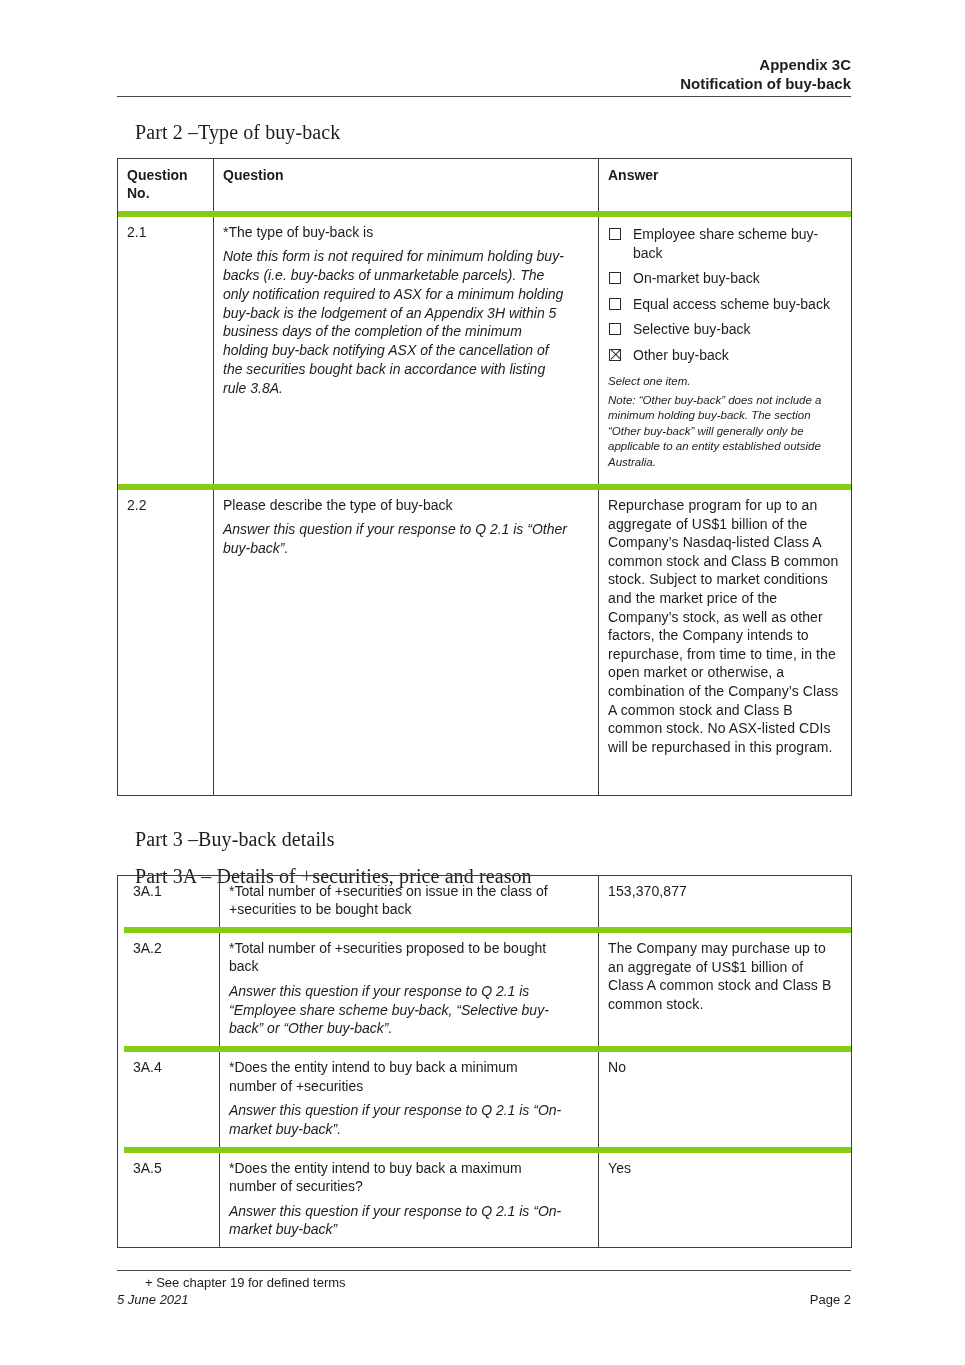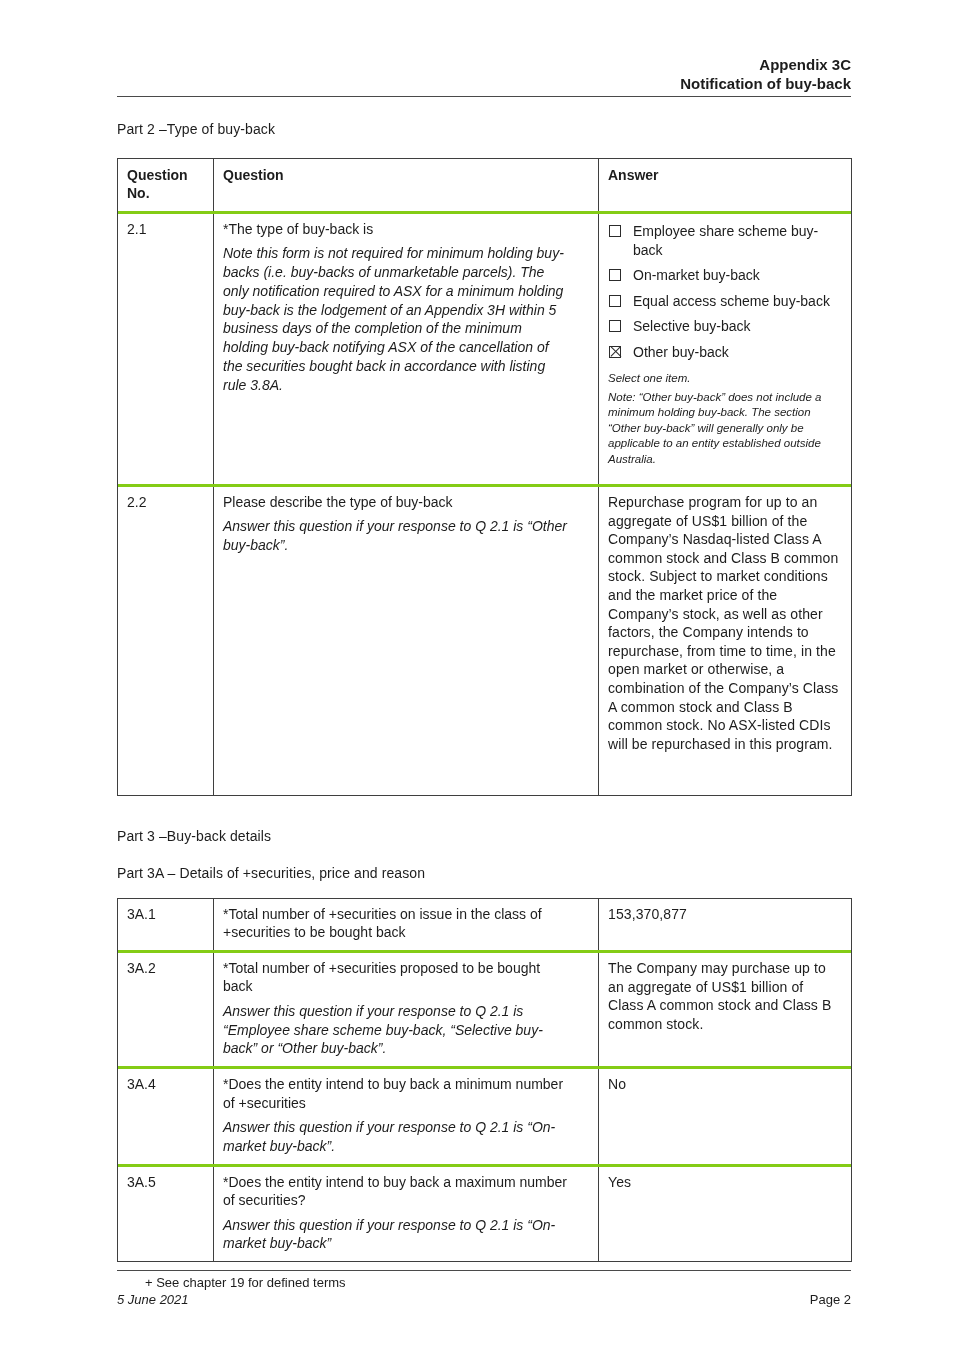--- a/index.html
+++ b/index.html
@@ -27,36 +27,36 @@
   }
   .header-rule {
     position: absolute;
     top: 96px;
     left: 117px;
     right: 114px;
     border-top: 1.5px solid #4a4a4a;
   }
 
   
-  .part-title { position: absolute; left: 117px; font-size: 14px; font-weight: 400; letter-spacing: 0.1px; }
+  .part-title { position: absolute; left: 135px; font-size: 20px; font-weight: 400; letter-spacing: 0.1px; font-family: Liberation Serif, serif; }
   .title-part2  { top: 121px; }
   .title-part3  { top: 828px; }
   .title-part3a { top: 865px; }
 
   
   .form-table {
     position: absolute;
     left: 117px;
     width: 735px;
     border: 1px solid #3f3f3f;
   }
   .table-part2  { top: 158px; }
-  .table-part3a { top: 898px; }
+  .table-part3a { top: 875px; padding-left: 6px; }
   .t-row { display: flex; align-items: stretch; gap: 16px; }
-  .t-row + .t-row { border-top: 3px solid #84cc16; }
+  .t-row + .t-row { border-top: 6px solid #84cc16; }
   .cell { padding: 6px 9px 8px 9px; font-size: 14px; line-height: 1.32; }
   .cell + .cell { border-left: 1px solid #3f3f3f; }
   .col-no { flex: 0 0 79px; }
   .col-q  { flex: 1 1 auto; padding-right: 14px; }
   .col-a  { flex: 0 0 253px; }
   .head .cell { font-weight: bold; padding-top: 7px; }
   .row-head { min-height: 42px; }
   .row-21 { min-height: 273px; }
   .row-22 { min-height: 311px; }
   .row-3a1 { min-height: 49px; }

